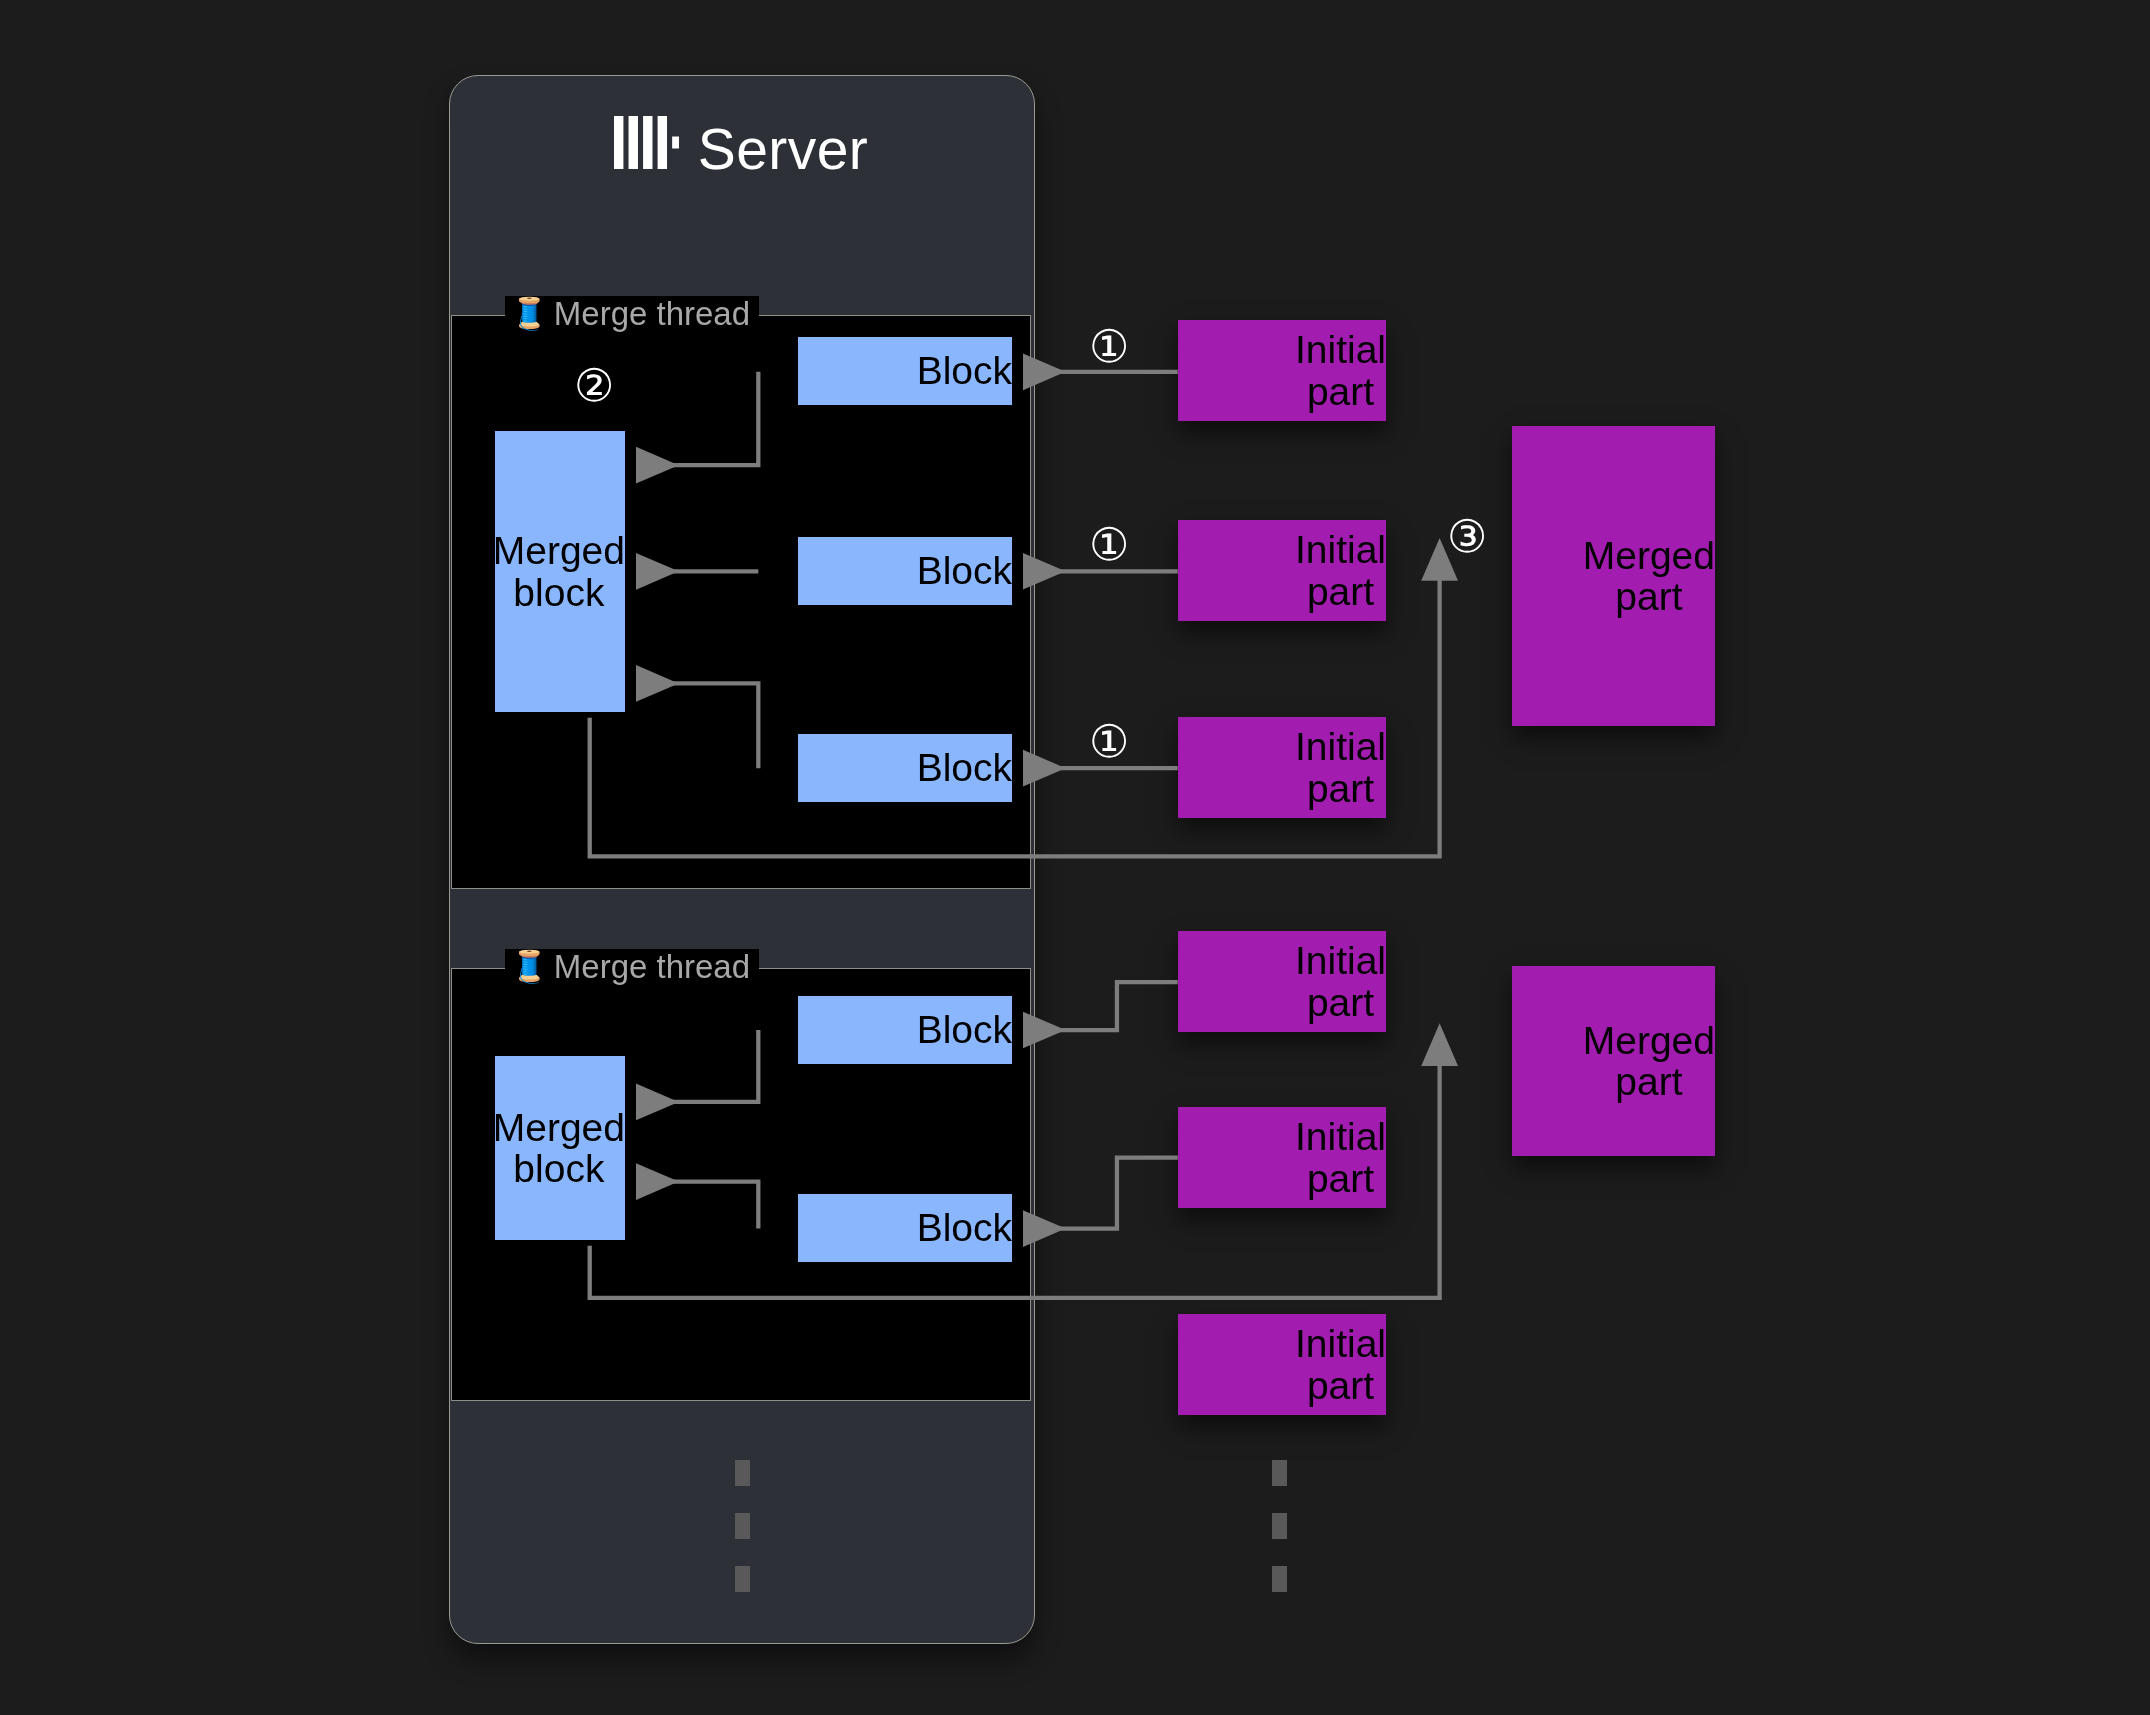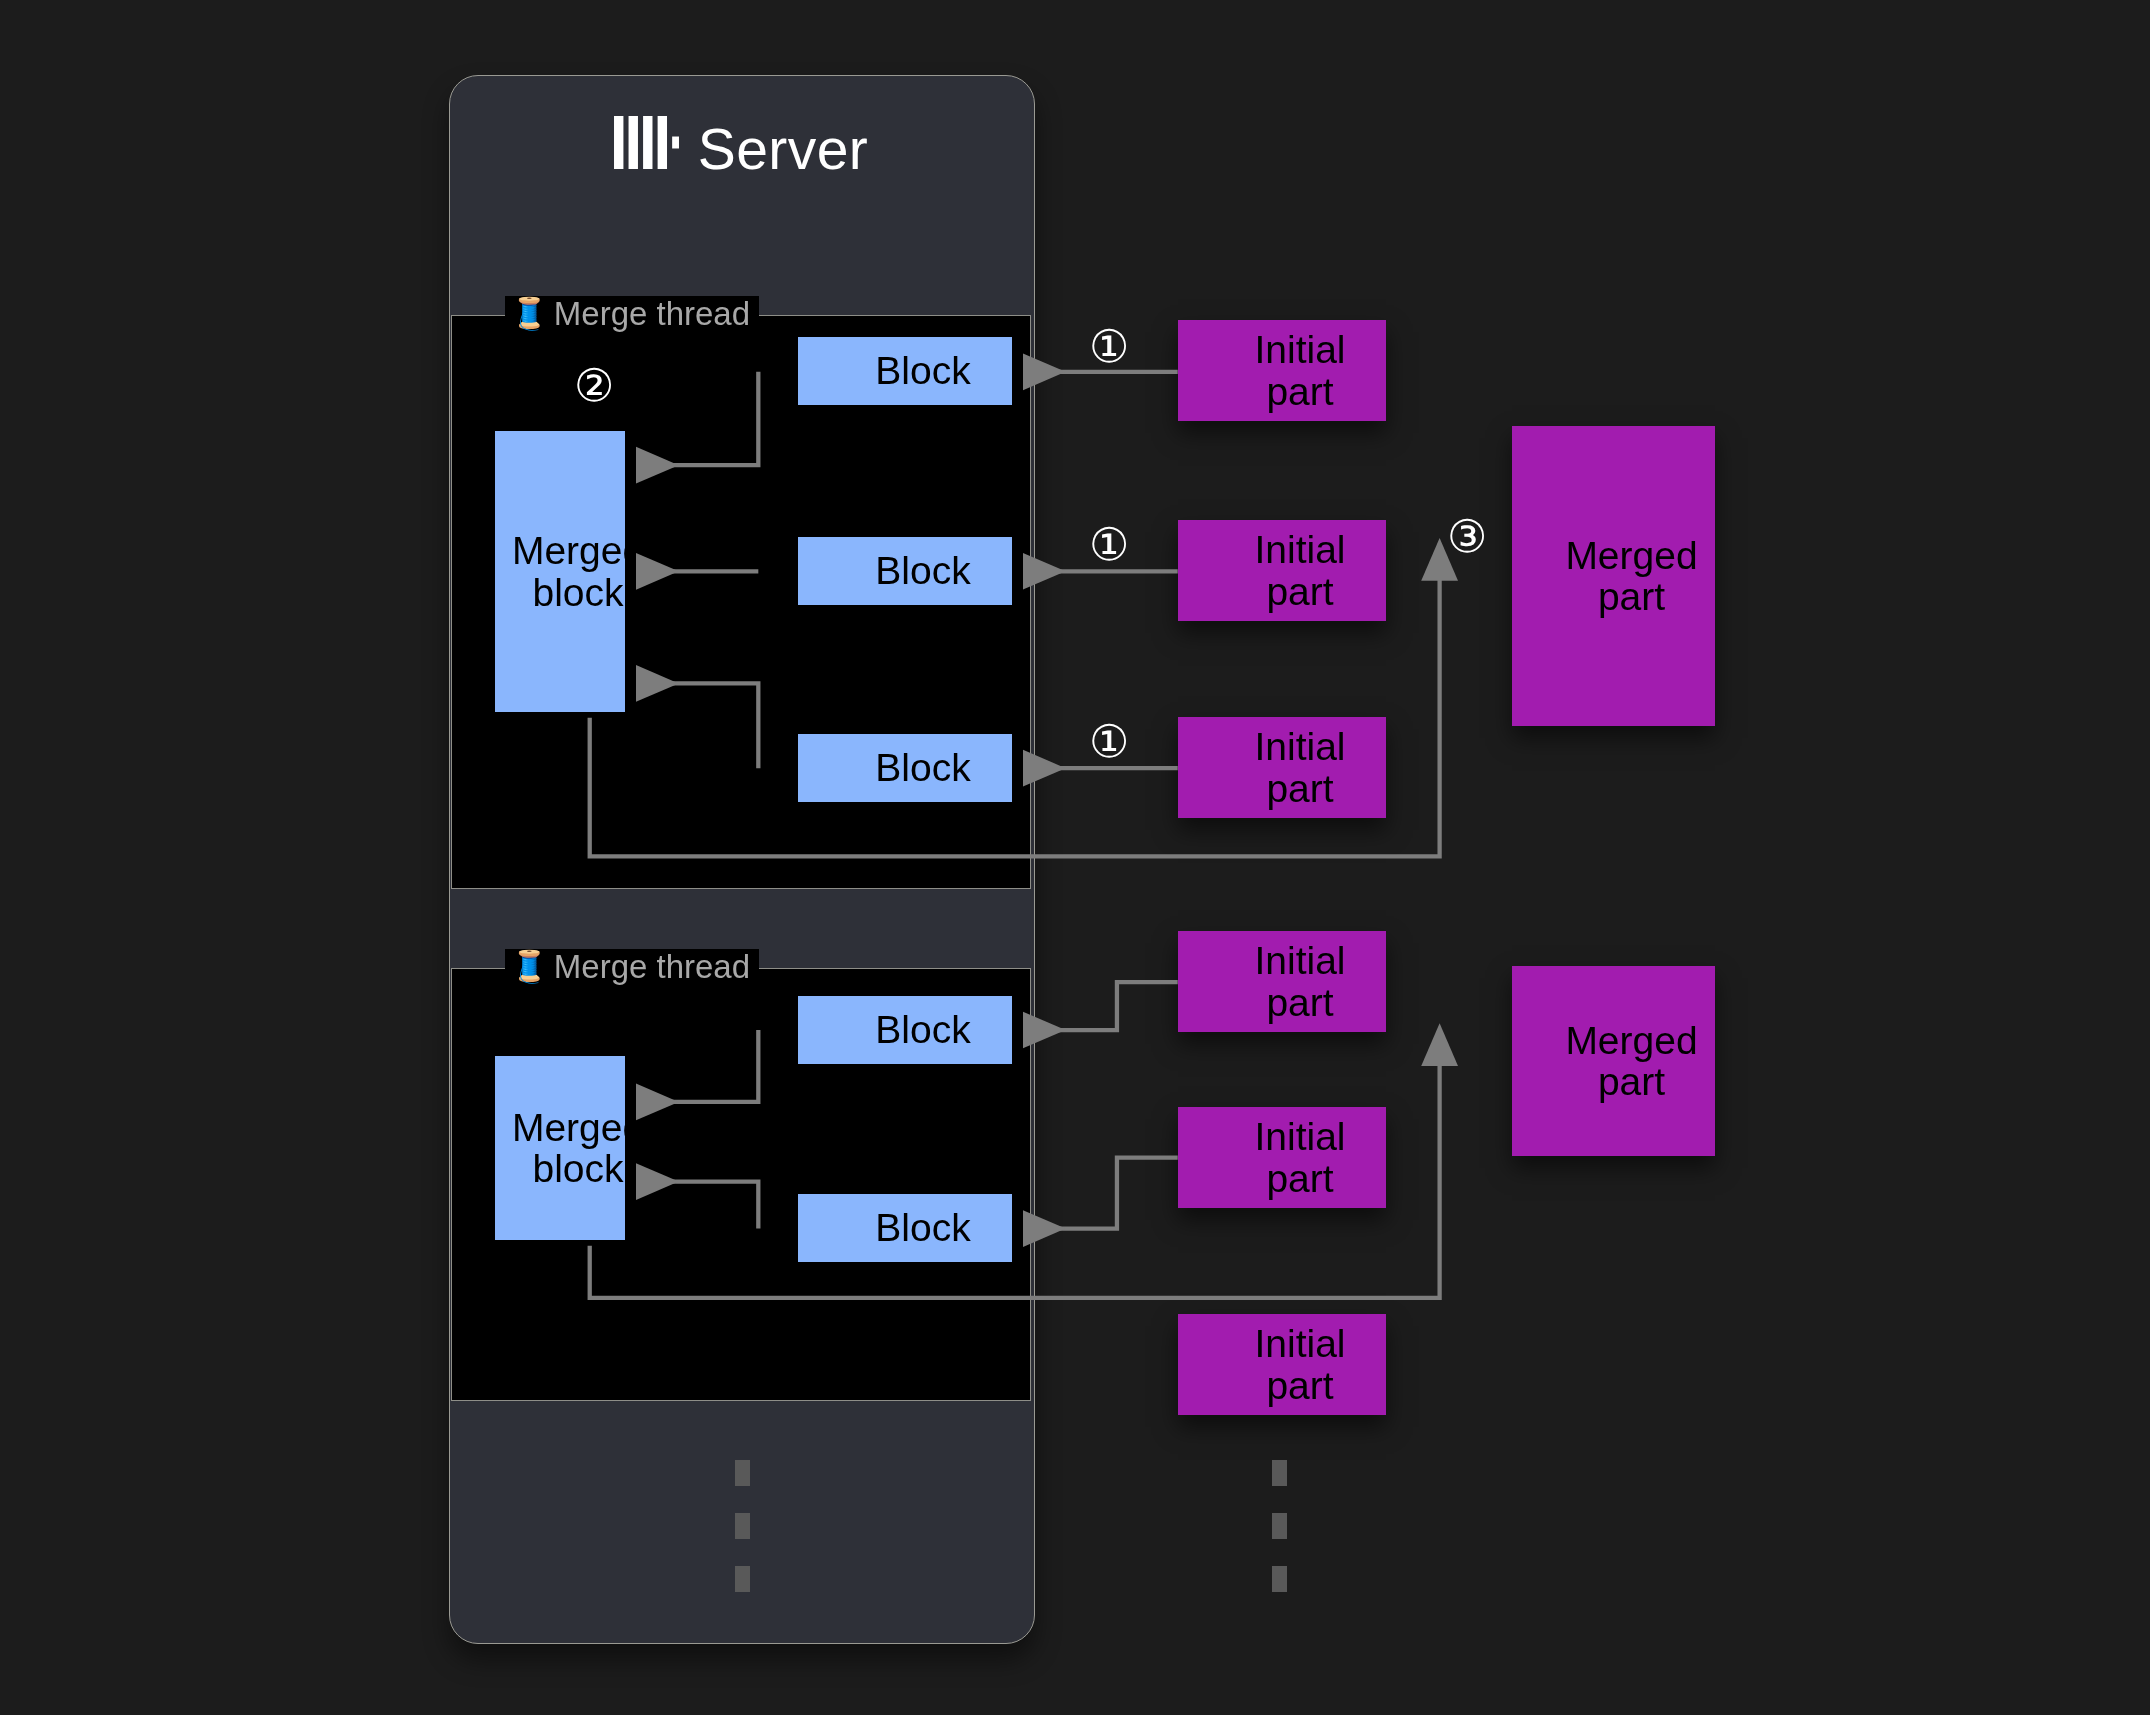--- a/index.html
+++ b/index.html
@@ -40,21 +40,21 @@
     line-height:36px;color:#a8a8a8;font-size:33px;white-space:nowrap;
     z-index:6;
   }
   #thread-1 .thread-label{left:53px;top:-20.5px;}
   #thread-2 .thread-label{left:53px;top:-20.5px;}
   .spool-icon{font-size:31px;line-height:1;display:inline-block;}
 
   
   .box{
     position:absolute;box-sizing:border-box;display:flex;
-    align-items:center;justify-content:center;text-align:center;
+    align-items:center;justify-content:flex-end;text-align:center;
     color:#000;font-size:39px;line-height:1.06;white-space:pre-line;
     z-index:4;
     padding-left:36px;
   }
   .blue{background:#8ab6fd;}
   .yellow{background:#a21caf;box-shadow:0 12px 22px rgba(0,0,0,.55);}
 
   
   .step{
     position:absolute;color:#ffffff;font-size:45px;line-height:1;

